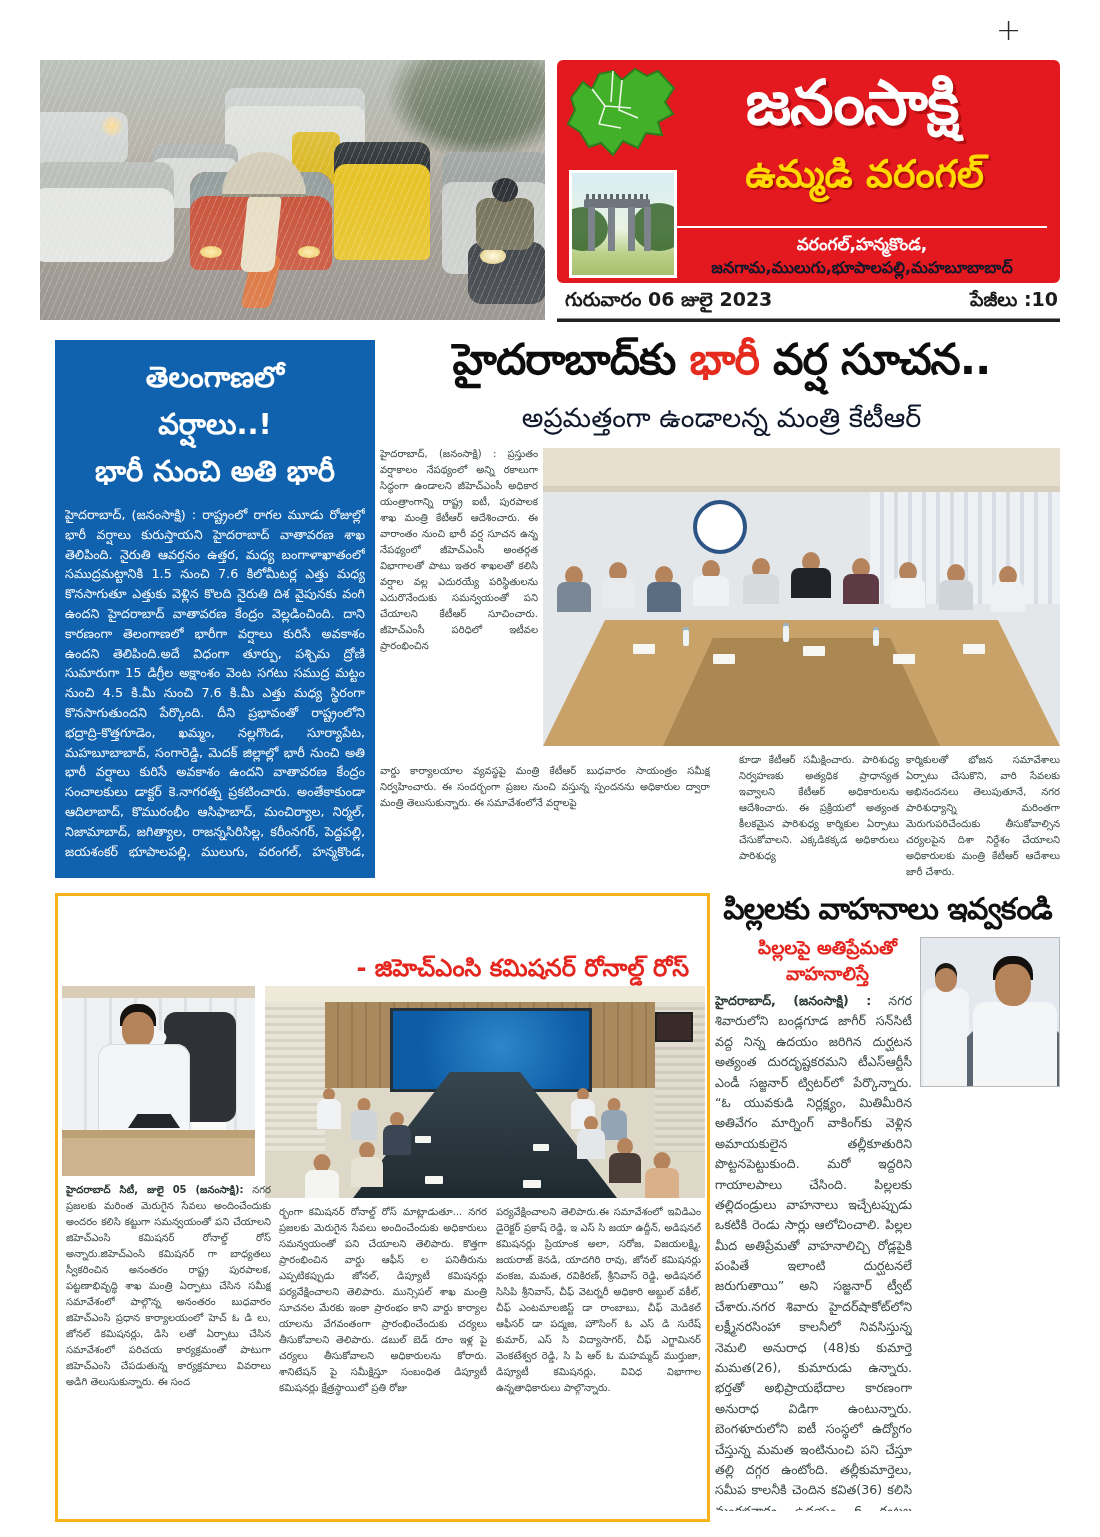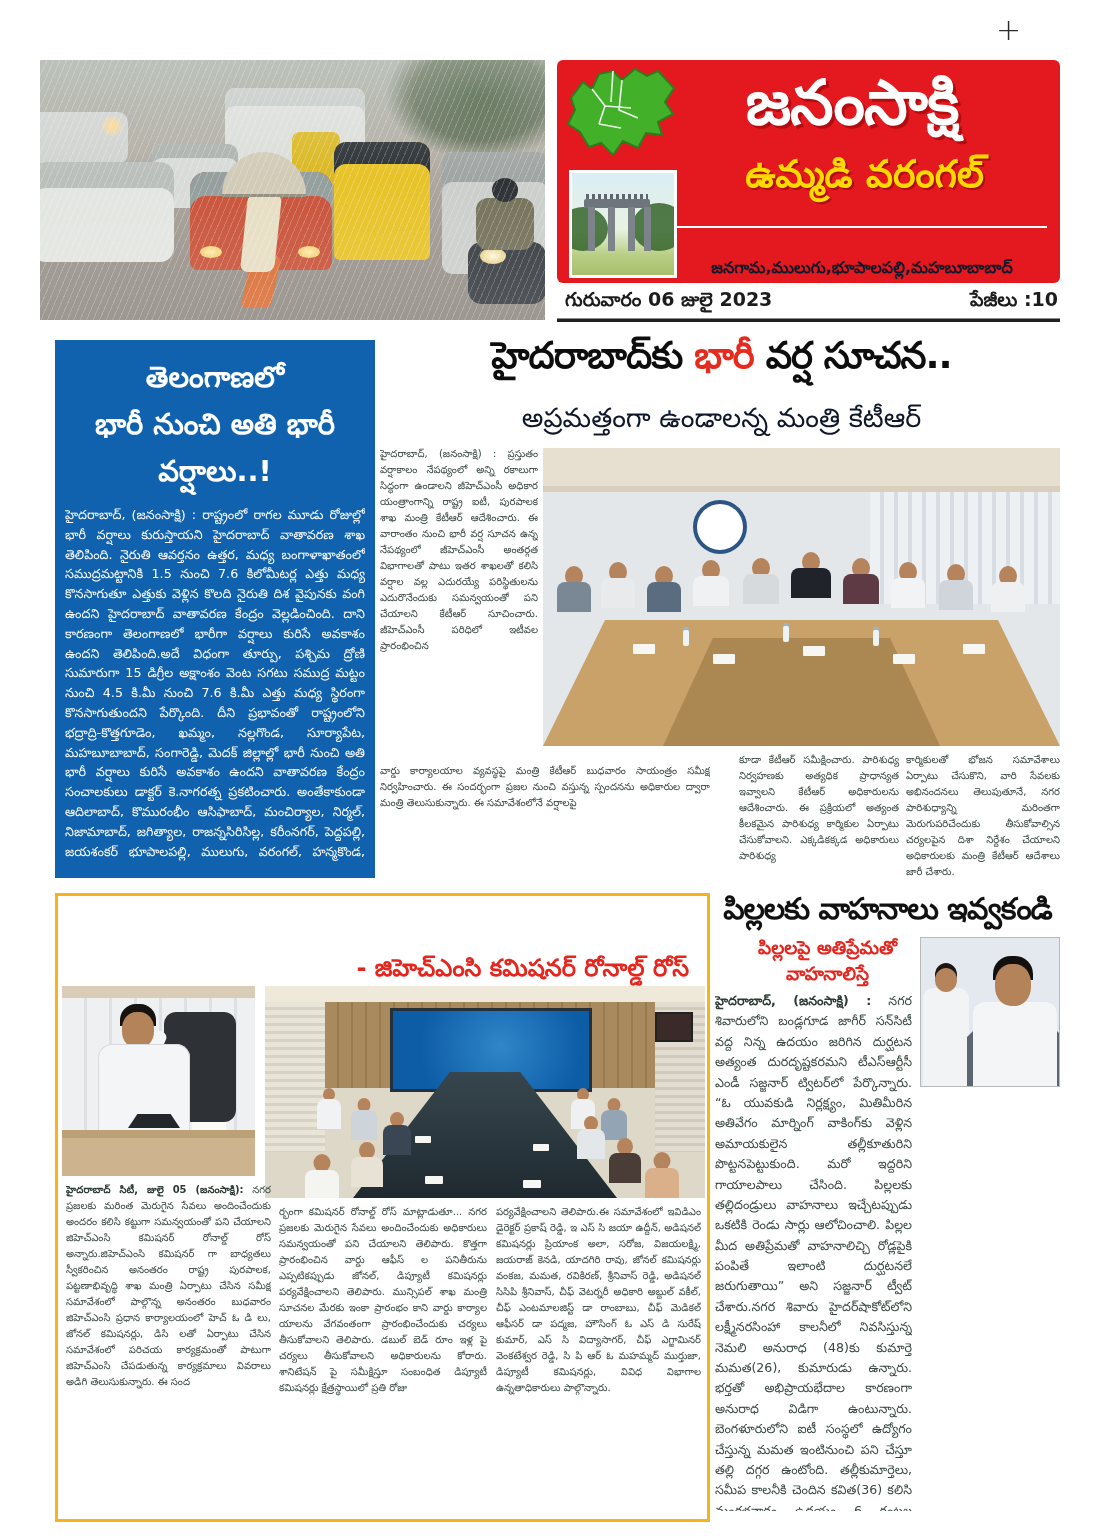--- a/index.html
+++ b/index.html
@@ -48,21 +48,21 @@
   .rp-scooter{position:absolute;left:428px;top:182px;width:78px;height:62px;background:#2e3338;border-radius:14px;}
   .rp-scooter-hl{position:absolute;left:440px;top:188px;width:26px;height:16px;background:radial-gradient(#fff8dc,#d9c065);border-radius:50%;}
   .rp-bike-glow{position:absolute;left:62px;top:56px;width:20px;height:20px;background:radial-gradient(#ffd786,rgba(255,215,134,0));border-radius:50%;}
   .rp-rain{position:absolute;inset:0;background:repeating-linear-gradient(113deg,rgba(255,255,255,.20) 0 1px,rgba(255,255,255,0) 1px 6px);}
   .rp-haze{position:absolute;inset:0;background:linear-gradient(180deg,rgba(255,255,255,.30),rgba(255,255,255,.05) 45%,rgba(255,255,255,.18));}
   
   .lead-box{left:55px;top:340px;width:320px;height:538px;background:#1061ae;color:#fff;}
   .lead-h{margin-top:14px;text-align:center;font-size:29px;font-weight:bold;line-height:1.62;}
   .lead-body{margin:10px 10px 0 10px;font-size:12.7px;line-height:1.56;text-align:justify;height:360px;overflow:hidden;}
   
-  .main-h{left:383px;top:334px;width:677px;height:62px;text-align:center;font-size:37px;font-weight:bold;color:#0d0d0d;letter-spacing:-1px;}
+  .main-h{left:383px;top:334px;width:677px;height:62px;text-align:center;font-size:43px;font-weight:bold;color:#0d0d0d;letter-spacing:-1px;}
   .main-h .hl{color:#e52a1e;}
   .main-sub{left:383px;top:402px;width:677px;text-align:center;font-size:27px;font-weight:normal;color:#0f172a;}
   .body-txt{font-size:10px;line-height:1.6;color:#394840;text-align:justify;overflow:hidden;}
   .main-col1{left:380px;top:446px;width:158px;height:316px;}
   .main-wide{left:380px;top:763px;width:330px;height:117px;}
   .main-colA{left:739px;top:752px;width:160px;height:132px;}
   .main-colB{left:906px;top:752px;width:154px;height:132px;}
   
   .ktr-photo{left:543px;top:448px;width:517px;height:298px;overflow:hidden;background:#e3e7ea;}
   .kp-ceiling{position:absolute;left:0;top:0;width:100%;height:44px;background:#e7dfd0;box-shadow:inset 0 -6px 0 #d8cfbc;}
@@ -162,34 +162,35 @@
       <div class="tree" style="left:-14px;top:34px;width:50px;height:44px;"></div>
       <div class="tree" style="right:-12px;top:30px;width:54px;height:48px;"></div>
       <div class="teeth" style="left:14px;width:62px;"></div>
       <div class="lintel" style="left:12px;width:66px;"></div>
       <div class="pillar" style="left:16px;"></div>
       <div class="pillar" style="left:36px;"></div>
       <div class="pillar" style="left:56px;"></div>
       <div class="pillar" style="left:72px;"></div>
     </div>
     <div class="abs mh-divider"></div>
+    <div class="abs mh-d1">వరంగల్,హన్మకొండ,</div>
     <div class="abs mh-d2">జనగామ,ములుగు,భూపాలపల్లి,మహబూబాబాద్</div>
   </div>
 
   <div class="abs dateline">
     <span class="dl-left">గురువారం 06  జులై 2023</span>
     <span class="dl-right">పేజీలు :10</span>
   </div>
   <div class="abs head-rule"></div>
 
   <div class="abs lead-box">
     <div class="lead-h">
       <div>తెలంగాణలో</div>
+      <div>వర్షాలు..!</div>
       <div>భారీ నుంచి అతి భారీ</div>
-      <div>వర్షాలు..!</div>
     </div>
     <div class="lead-body">హైదరాబాద్, (జనంసాక్షి) : రాష్ట్రంలో రాగల మూడు రోజుల్లో భారీ వర్షాలు కురుస్తాయని హైదరాబాద్ వాతావరణ శాఖ తెలిపింది. నైరుతి ఆవర్తనం ఉత్తర, మధ్య బంగాళాఖాతంలో సముద్రమట్టానికి 1.5 నుంచి 7.6 కిలోమీటర్ల ఎత్తు మధ్య కొనసాగుతూ ఎత్తుకు వెళ్లిన కొలది నైరుతి దిశ వైపునకు వంగి ఉందని హైదరాబాద్ వాతావరణ కేంద్రం వెల్లడించింది. దాని కారణంగా తెలంగాణలో భారీగా వర్షాలు కురిసే అవకాశం ఉందని తెలిపింది.అదే విధంగా తూర్పు, పశ్చిమ ద్రోణి సుమారుగా 15 డిగ్రీల అక్షాంశం వెంట సగటు సముద్ర మట్టం నుంచి 4.5 కి.మీ నుంచి 7.6 కి.మీ ఎత్తు మధ్య స్థిరంగా కొనసాగుతుందని పేర్కొంది. దీని ప్రభావంతో రాష్ట్రంలోని భద్రాద్రి-కొత్తగూడెం, ఖమ్మం, నల్లగొండ, సూర్యాపేట, మహబూబాబాద్, సంగారెడ్డి, మెదక్ జిల్లాల్లో భారీ నుంచి అతి భారీ వర్షాలు కురిసే అవకాశం ఉందని వాతావరణ కేంద్రం సంచాలకులు డాక్టర్ కె.నాగరత్న ప్రకటించారు. అంతేకాకుండా ఆదిలాబాద్, కొమురంభీం ఆసిఫాబాద్, మంచిర్యాల, నిర్మల్, నిజామాబాద్, జగిత్యాల, రాజన్నసిరిసిల్ల, కరీంనగర్, పెద్దపల్లి, జయశంకర్ భూపాలపల్లి, ములుగు, వరంగల్, హన్మకొండ, సిద్దిపేట, రంగారెడ్డి, నాగర్‌కర్నూల్ జిల్లాల్లో అక్కడక్కడ భారీ వర్షాలు కురిసే అవకాశం ఉందని వివరించారు. ప్రజలు వర్షం నేపథ్యంలో ప్రయాణాలు చేసే సమయంలో తగిన జాగ్రత్తలు తీసుకోవాలని హెచ్చరించారు.</div>
   </div>
 
   <div class="abs main-h">
     <span>హైదరాబాద్‌కు </span><span class="hl">భారీ</span><span> వర్ష సూచన..</span>
   </div>
   <div class="abs main-sub">అప్రమత్తంగా ఉండాలన్న మంత్రి కేటీఆర్</div>
 
   <div class="abs body-txt main-col1">హైదరాబాద్, (జనంసాక్షి) : ప్రస్తుతం వర్షాకాలం నేపథ్యంలో అన్ని రకాలుగా సిద్ధంగా ఉండాలని జీహెచ్‌ఎంసీ అధికార యంత్రాంగాన్ని రాష్ట్ర ఐటీ, పురపాలక శాఖ మంత్రి కేటీఆర్ ఆదేశించారు. ఈ వారాంతం నుంచి భారీ వర్ష సూచన ఉన్న నేపథ్యంలో జీహెచ్‌ఎంసీ అంతర్గత విభాగాలతో పాటు ఇతర శాఖలతో కలిసి వర్షాల వల్ల ఎదురయ్యే పరిస్థితులను ఎదురొనేందుకు సమన్వయంతో పని చేయాలని కేటీఆర్ సూచించారు. జీహెచ్‌ఎంసీ పరిధిలో ఇటీవల ప్రారంభించిన</div>

